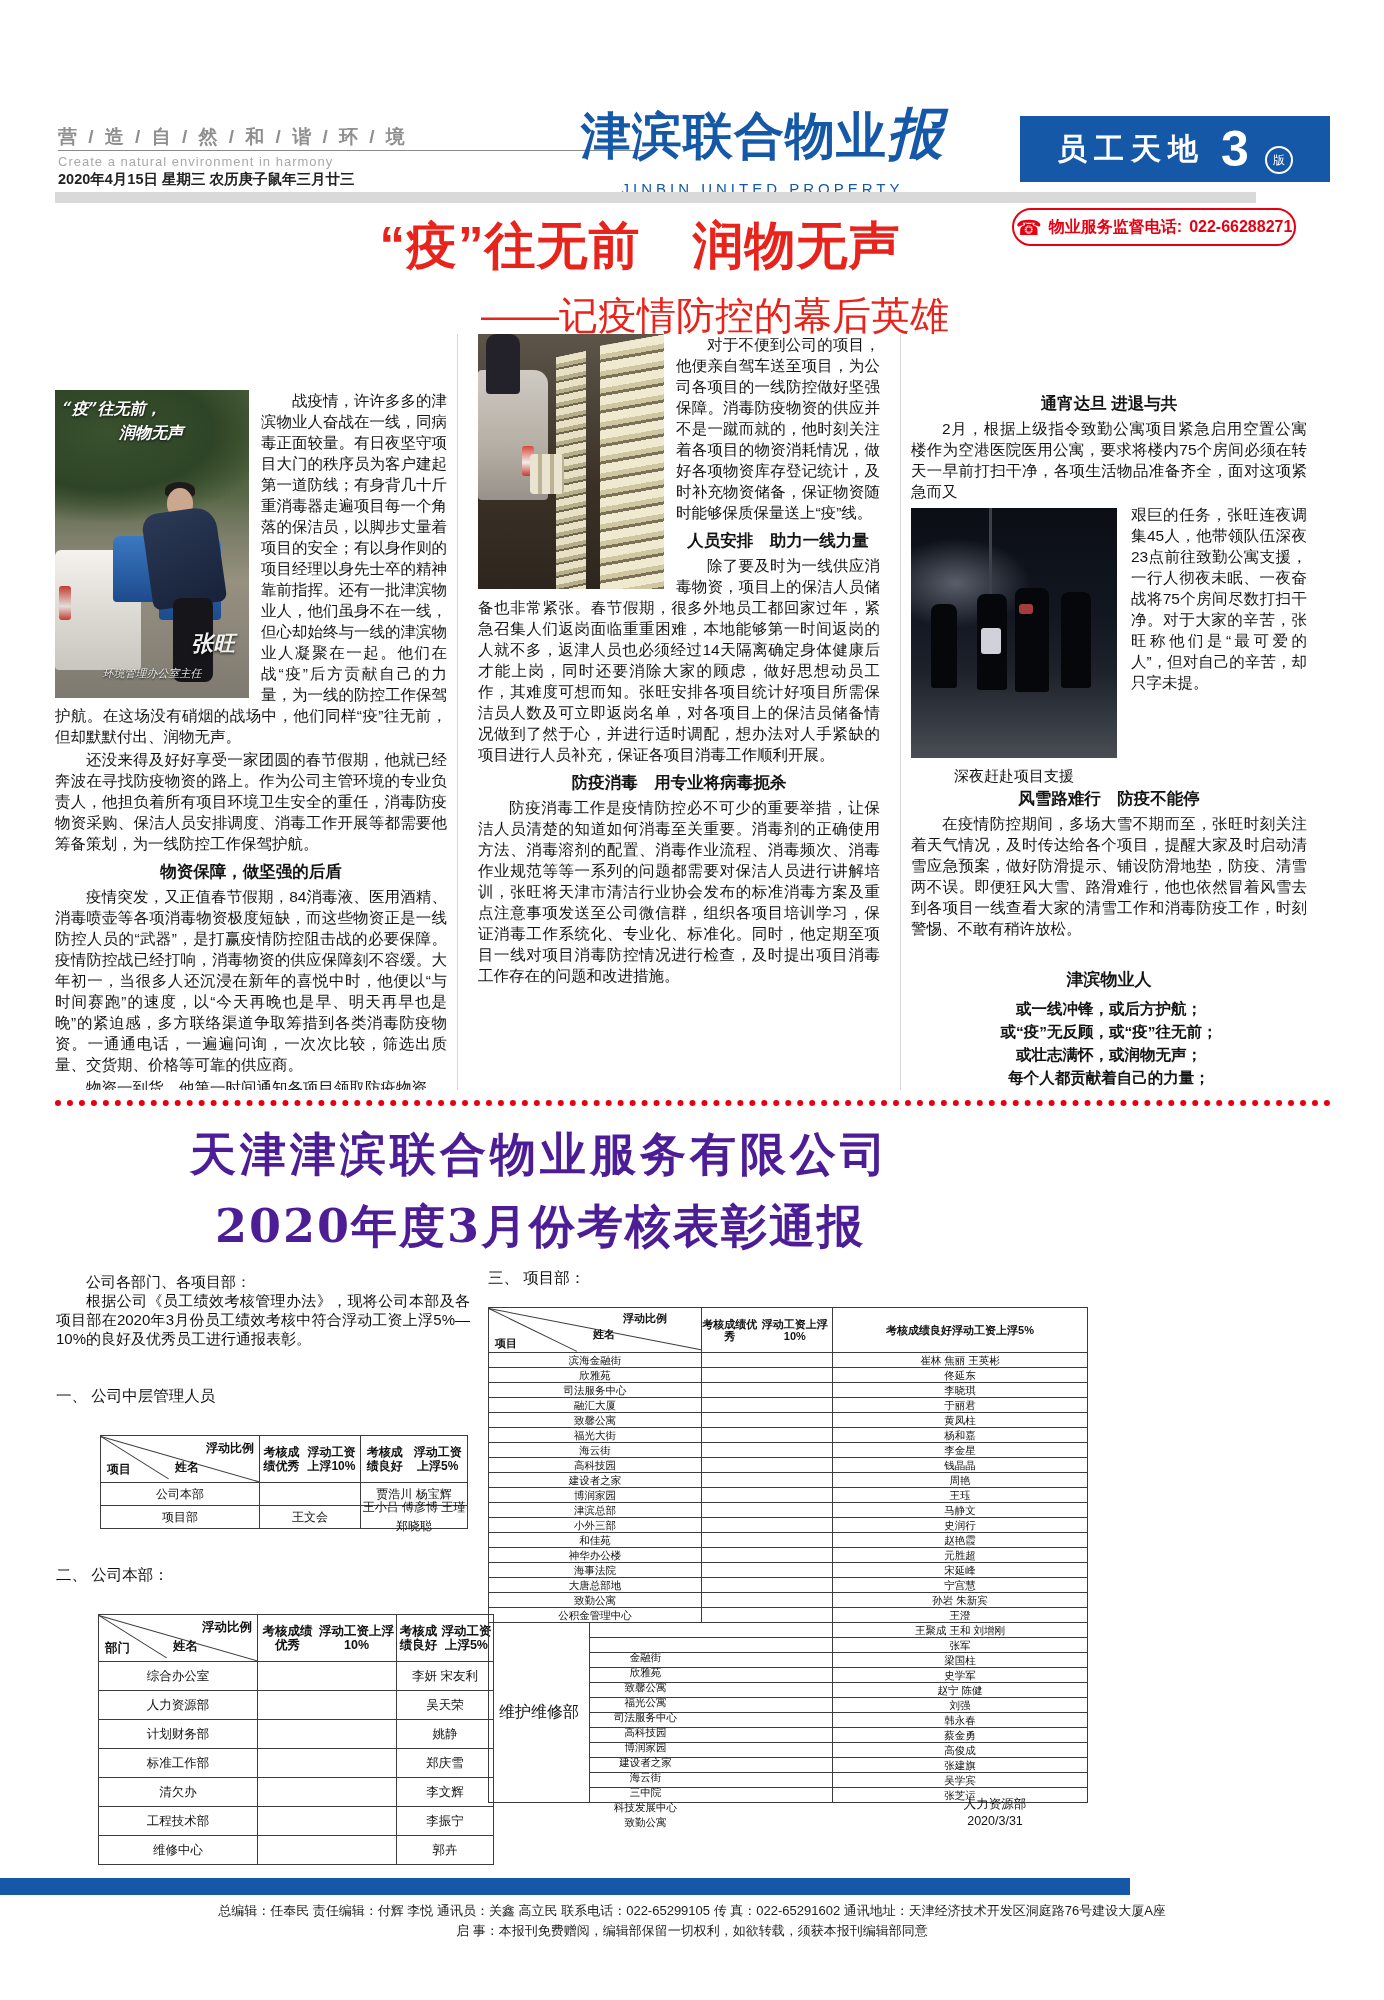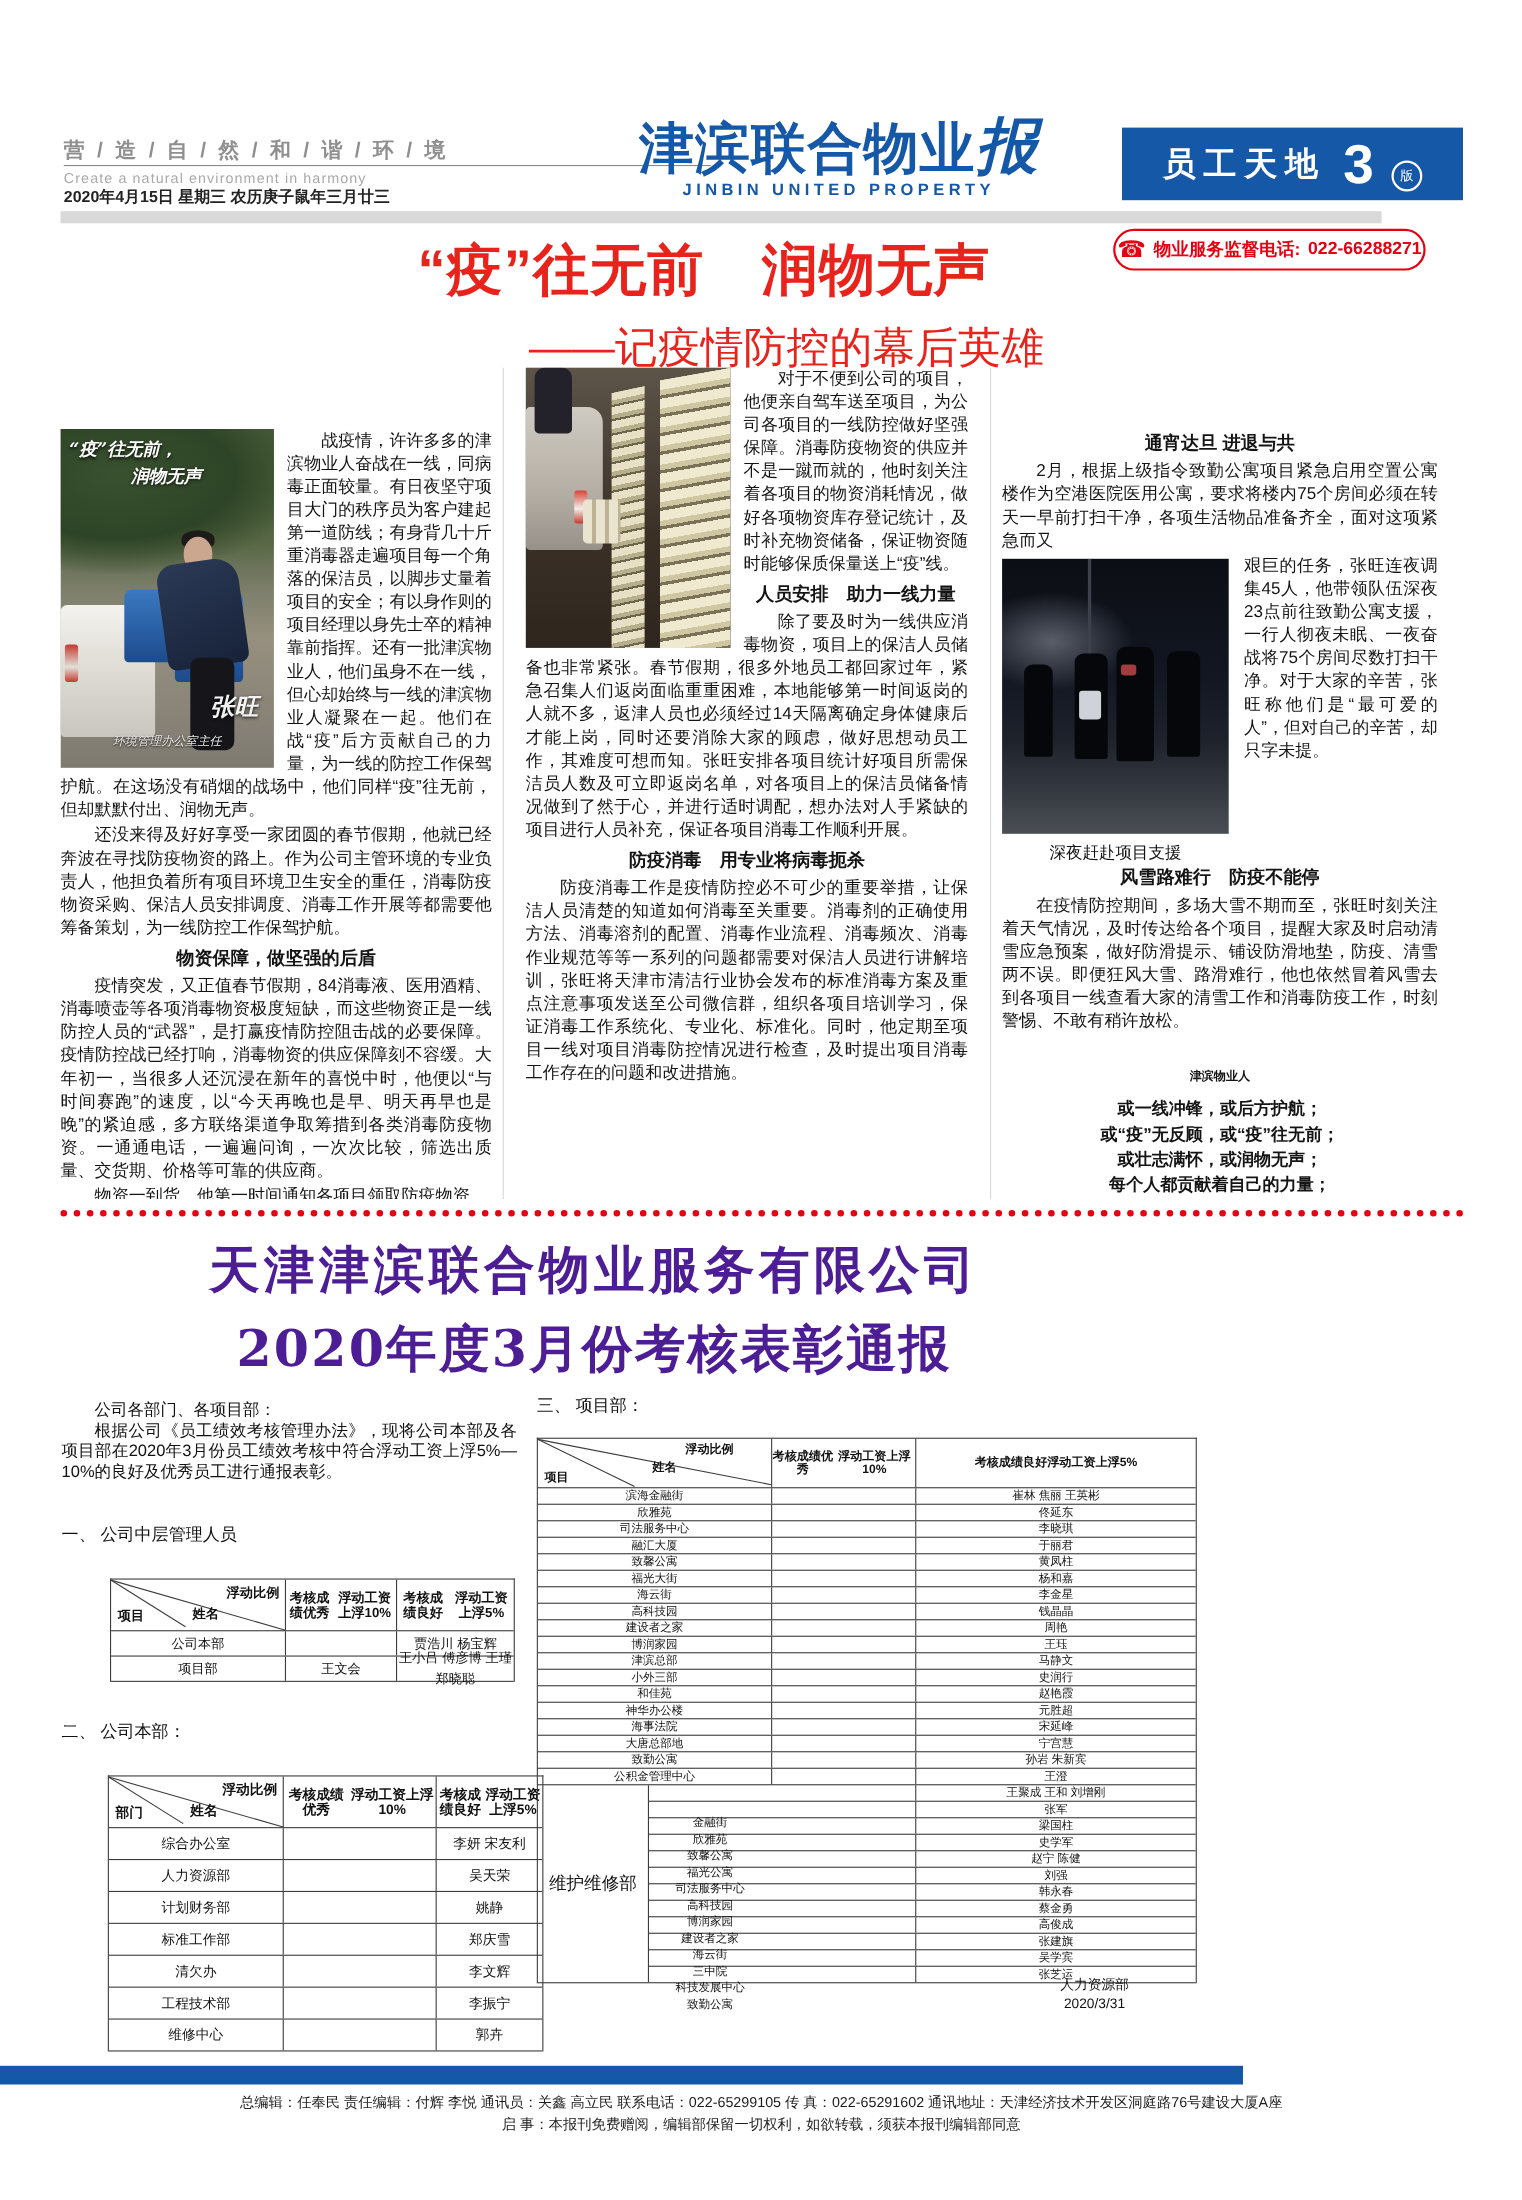--- a/index.html
+++ b/index.html
@@ -7,21 +7,21 @@
   .page{position:relative;width:1384px;height:2000px;background:#fff;overflow:hidden;}
 
   
   .slogan-cn{position:absolute;left:58px;top:124px;font-size:19px;font-weight:bold;color:#8f8f8f;letter-spacing:3px;}
   .slogan-underline{position:absolute;left:58px;top:150px;width:588px;border-top:1px solid #8a8a8a;}
   .slogan-en{position:absolute;left:58px;top:154px;font-size:13px;color:#a9a9a9;letter-spacing:1px;}
   .date-line{position:absolute;left:58px;top:170px;font-size:14.5px;font-weight:bold;color:#222;}
   .mast-title{position:absolute;left:515px;top:104px;width:495px;text-align:center;color:#1558a7;}
   .title-cn{font-size:50px;font-weight:900;letter-spacing:1px;line-height:1.05;white-space:nowrap;}
   .title-calli{font-family:"DejaVu Serif","Liberation Serif",serif;font-style:italic;font-weight:bold;font-size:56px;}
-  .title-en{font-size:15px;font-weight:bold;letter-spacing:4px;margin-top:1px;}
+  .title-en{font-size:15px;font-weight:normal;letter-spacing:4px;margin-top:17px;}
   .badge{position:absolute;left:1020px;top:116px;width:310px;height:66px;background:#1558a7;color:#fff;display:flex;align-items:center;justify-content:center;gap:16px;}
   .badge-name{font-size:30px;font-weight:bold;letter-spacing:7px;}
   .badge-num{font-size:50px;font-weight:bold;line-height:1;}
   .badge-circle{width:24px;height:24px;border:2px solid #fff;border-radius:50%;font-size:12px;display:flex;align-items:center;justify-content:center;align-self:flex-end;margin-bottom:8px;}
   .gray-bar{position:absolute;left:55px;top:192px;width:1201px;height:11px;background:#d9d9d9;}
   .hotline{position:absolute;left:1012px;top:208px;width:280px;height:34px;border:2px solid #e60012;border-radius:19px;color:#e60012;display:flex;align-items:center;justify-content:center;gap:7px;font-size:16px;font-weight:bold;background:#fff;}
   .phone-icon{font-size:21px;line-height:1;}
 
   
   .a1-title{position:absolute;left:240px;top:212px;width:800px;color:#e8231b;text-align:center;}
@@ -77,21 +77,21 @@
   .ph3-pole{position:absolute;left:78px;top:0;width:3px;height:120px;background:#3c414b;}
   .ph3-fig{position:absolute;background:#05070b;border-radius:8px 8px 3px 3px;}
   .ph3-fig.f1{left:66px;top:86px;width:30px;height:96px;}
   .ph3-fig.f2{left:104px;top:80px;width:34px;height:104px;}
   .ph3-fig.f3{left:150px;top:84px;width:30px;height:96px;}
   .ph3-fig.f4{left:20px;top:96px;width:26px;height:84px;}
   .ph3-scarf{position:absolute;left:108px;top:96px;width:14px;height:10px;background:#a33c3c;border-radius:3px;}
   .ph3-bag{position:absolute;left:70px;top:120px;width:20px;height:26px;background:#cfd2d8;border-radius:3px;}
 
   .poem{margin-top:14px;text-align:center;font-weight:bold;}
-  .poem-title{font-size:11px;margin-bottom:7px;margin-top:30px;}
+  .poem-title{font-size:17px;margin-bottom:7px;margin-top:30px;}
   .poem-line{line-height:23px;font-size:15.5px;}
 
   
   .dotted-rule{position:absolute;left:55px;top:1100px;width:1276px;height:0;border-top:6px dotted #e60012;}
   .a2-title{position:absolute;left:120px;top:1124px;width:840px;text-align:center;color:#4c1d95;font-family:"DejaVu Serif","Liberation Serif",serif;font-weight:bold;}
   .a2-t1{font-size:46px;letter-spacing:4px;}
   .a2-t2{font-size:46px;letter-spacing:2px;margin-top:10px;}
 
   .a2-left{position:absolute;left:56px;top:1272px;width:414px;font-size:15px;line-height:19px;}
   .salutation{text-indent:2em;}

